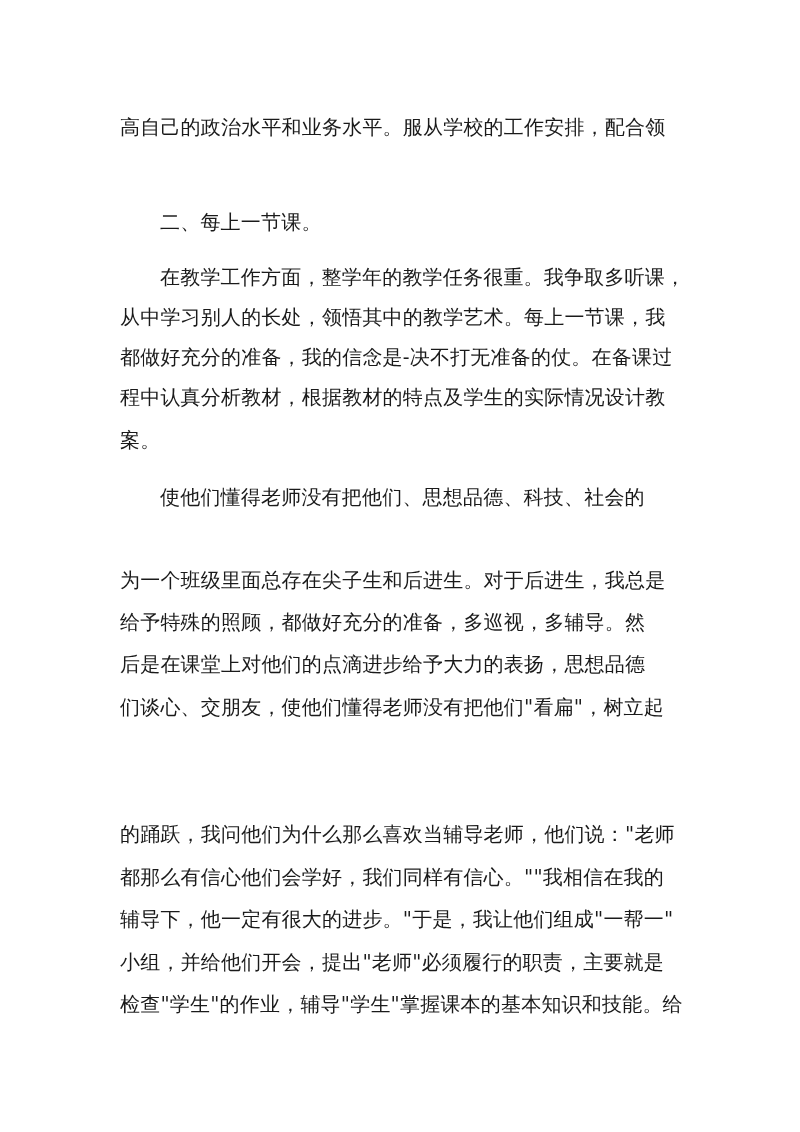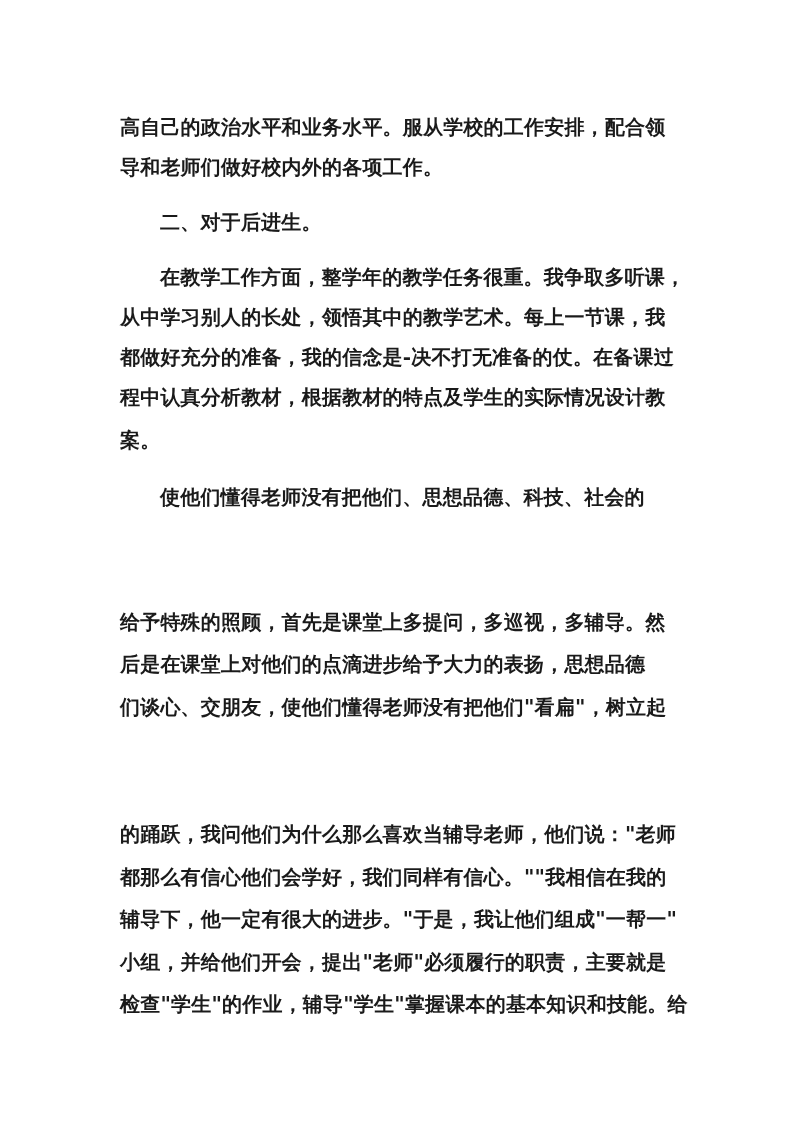--- a/index.html
+++ b/index.html
@@ -24,40 +24,39 @@
       background: #ffffff;
     }
     .line {
       position: absolute;
       left: 120px;
       width: 570px;
       font-size: 20px;
       line-height: 24px;
       white-space: nowrap;
       letter-spacing: 0.2px;
-      font-weight: bold;
     }
     .indent {
       left: 160px;
     }
   </style>
 </head>
 <body>
 
 <div class="page">
   <div class="line" style="top:115px">高自己的政治水平和业务水平。服从学校的工作安排，配合领</div>
-  <div class="line" style="top:155px">导和老师们做好校内外的各项工作。</div>
-  <div class="line indent" style="top:210px">二、对于后进生。</div>
+  <div class="line indent" style="top:210px">二、每上一节课。</div>
   <div class="line indent" style="top:265px">在教学工作方面，整学年的教学任务很重。我争取多听课，</div>
   <div class="line" style="top:305px">从中学习别人的长处，领悟其中的教学艺术。每上一节课，我</div>
   <div class="line" style="top:385px">程中认真分析教材，根据教材的特点及学生的实际情况设计教</div>
   <div class="line" style="top:345px">都做好充分的准备，我的信念是-决不打无准备的仗。在备课过</div>
   <div class="line" style="top:428px">案。</div>
   <div class="line indent" style="top:485px">使他们懂得老师没有把他们、思想品德、科技、社会的</div>
-  <div class="line" style="top:610px">给予特殊的照顾，首先是课堂上多提问，多巡视，多辅导。然</div>
+  <div class="line" style="top:568px">为一个班级里面总存在尖子生和后进生。对于后进生，我总是</div>
+  <div class="line" style="top:610px">给予特殊的照顾，都做好充分的准备，多巡视，多辅导。然</div>
   <div class="line" style="top:652px">后是在课堂上对他们的点滴进步给予大力的表扬，思想品德</div>
   <div class="line" style="top:695px">们谈心、交朋友，使他们懂得老师没有把他们"看扁"，树立起</div>
   <div class="line" style="top:822px">的踊跃，我问他们为什么那么喜欢当辅导老师，他们说："老师</div>
   <div class="line" style="top:865px">都那么有信心他们会学好，我们同样有信心。""我相信在我的</div>
   <div class="line" style="top:907px">辅导下，他一定有很大的进步。"于是，我让他们组成"一帮一"</div>
   <div class="line" style="top:950px">小组，并给他们开会，提出"老师"必须履行的职责，主要就是</div>
   <div class="line" style="top:992px">检查"学生"的作业，辅导"学生"掌握课本的基本知识和技能。给</div>
 </div>
 
 </body></html>

